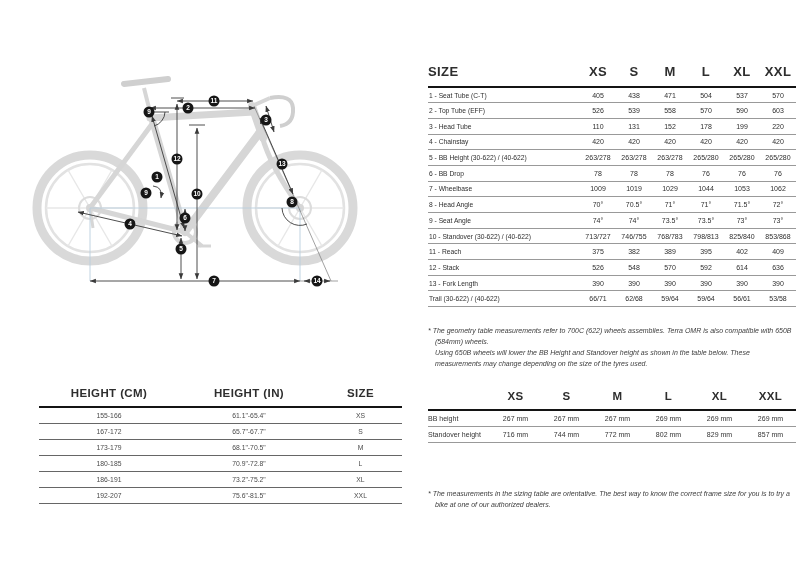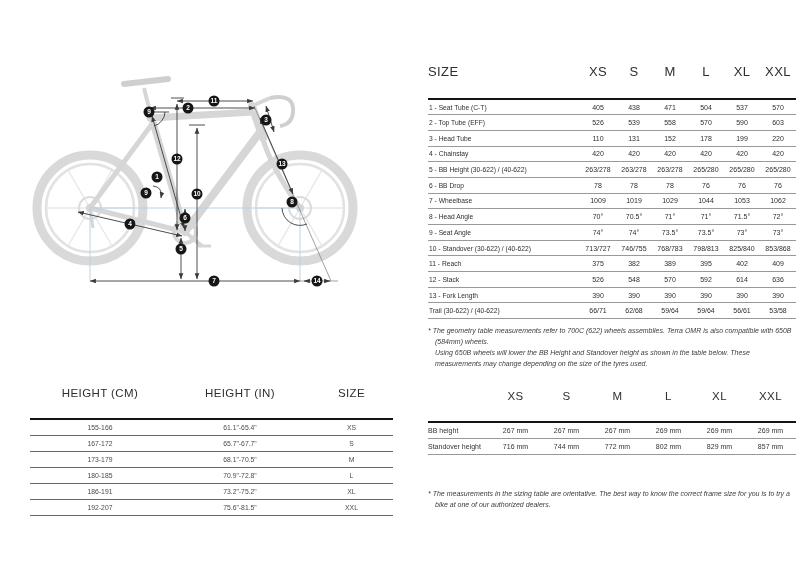--- a/index.html
+++ b/index.html
@@ -10,34 +10,34 @@
   .diagram{position:absolute;left:30px;top:40px;width:380px;height:300px;}
   .diagram svg{position:absolute;left:0;top:0;}
   .badge{position:absolute;width:11px;height:11px;border-radius:50%;background:#161616;color:#fff;
          font-size:6.5px;font-weight:bold;display:flex;align-items:center;justify-content:center;
          transform:translate(-50%,-50%);line-height:1;}
 
   
   table{border-collapse:collapse;table-layout:fixed;}
   thead tr{border-bottom:2px solid #141414;}
   tbody tr{border-bottom:1px solid #999;}
-  thead th{font-weight:normal;letter-spacing:.4px;padding:4px 0 19px;text-align:center;}
+  thead th{font-weight:bold;letter-spacing:.4px;padding:4px 0 7px;text-align:center;}
   tbody th{font-weight:normal;text-align:left;}
   tbody td{text-align:center;}
 
   
   .geo{position:absolute;left:428px;top:60px;width:368px;}
   .geo thead th{font-size:13px;}
   .geo thead th:first-child{text-align:left;}
   .geo tbody tr{height:15.7px;}
   .geo tbody th{font-size:6.7px;color:#2e2e2e;}
   .geo tbody td{font-size:7px;color:#2e2e2e;}
 
   
-  .hgt{position:absolute;left:30px;top:383px;width:363px;}
+  .hgt{position:absolute;left:39px;top:383px;width:363px;}
   .hgt thead th{font-size:11.5px;}
   .hgt tbody tr{height:16px;border-bottom:1px solid #666;}
   .hgt tbody th,.hgt tbody td{font-size:6.8px;color:#4a4a4a;text-align:center;font-weight:normal;}
 
   
   .whl{position:absolute;left:428px;top:386px;width:368px;}
   .whl thead th{font-size:11.5px;}
   .whl tbody tr{border-bottom:1px solid #999;}
   .whl tbody th{font-size:7px;color:#333;padding:4px 0;}
   .whl tbody td{font-size:7px;color:#333;padding:4px 0;}

